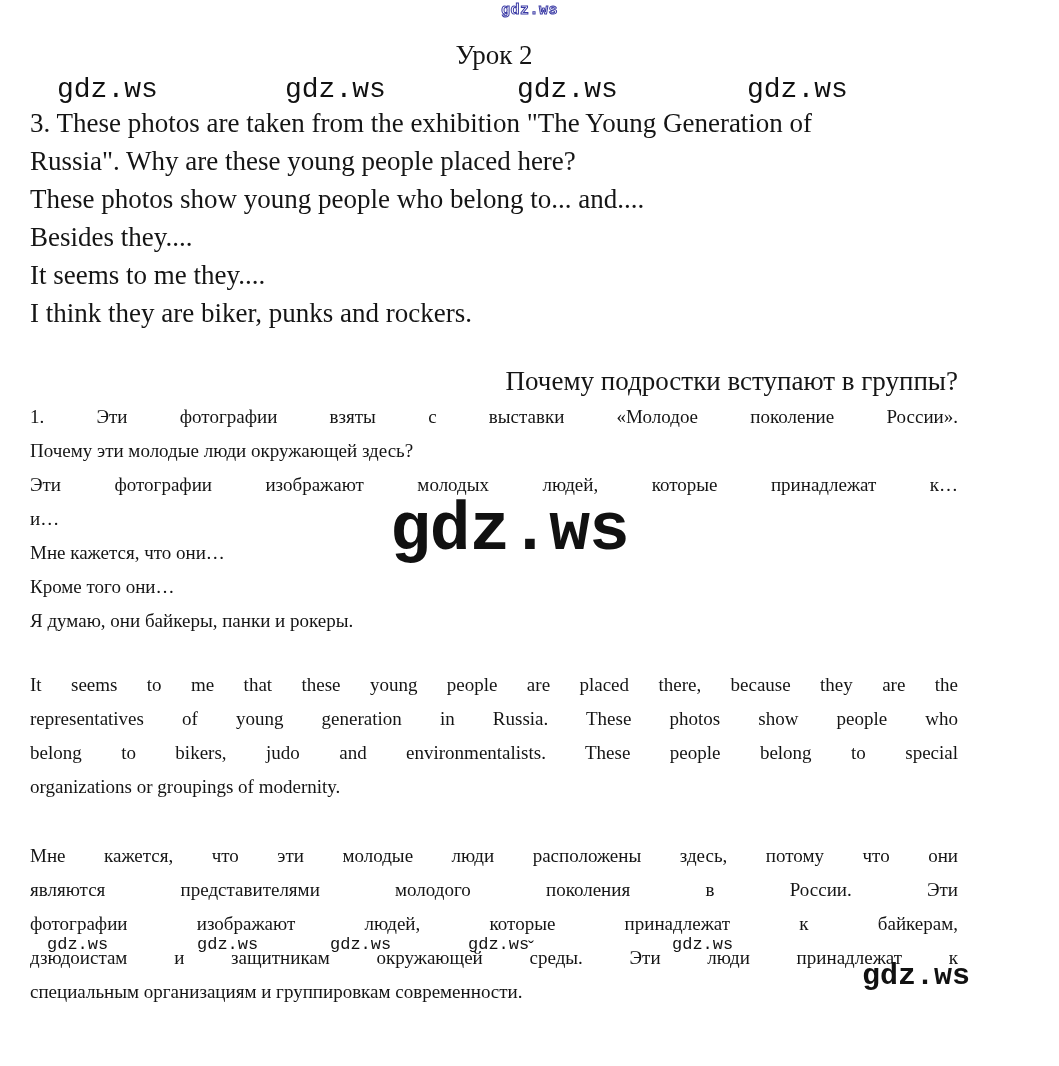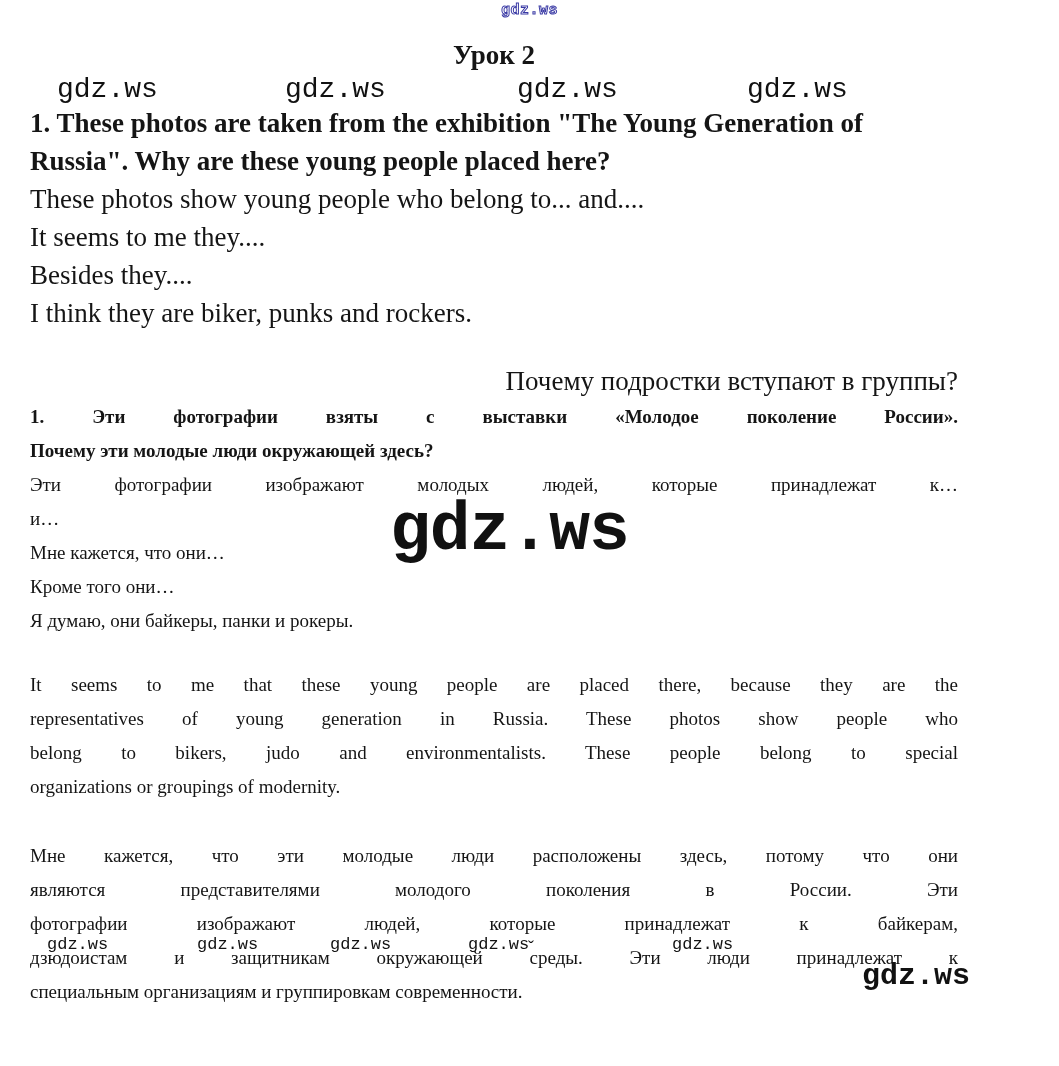--- a/index.html
+++ b/index.html
@@ -13,21 +13,21 @@
     color: #151515;
   }
   .content {
     position: absolute;
     left: 30px;
     top: 0;
     width: 928px;
   }
   .t38 { font-size: 27px; line-height: 38px; }
   .t34 { font-size: 19px; line-height: 34px; }
-  .bold { font-weight: bold; }
+  .bold { font-weight: normal; }
   .center { text-align: center; }
   .just { text-align: justify; text-align-last: justify; }
 
   .doc-title { margin-top: 36px; }
   .ru-subtitle { margin-top: 30px; text-align: right; }
   .para-answer-en { margin-top: 30px; }
   .para-answer-ru { margin-top: 35px; }
 
   
   .wm {
@@ -87,28 +87,28 @@
     <div class="t38 bold center doc-title">Урок 2</div>
 
     <div class="wm-row-top">
       <span class="wm wmr-0">gdz.ws</span>
       <span class="wm wmr-1">gdz.ws</span>
       <span class="wm wmr-2">gdz.ws</span>
       <span class="wm wmr-3">gdz.ws</span>
     </div>
 
     <div>
-      <div class="t38 bold">1. These photos are taken from the exhibition "The Young Generation of</div>
+      <div class="t38 bold">3. These photos are taken from the exhibition "The Young Generation of</div>
       <div class="t38 bold">Russia". Why are these young people placed here?</div>
     </div>
 
     <div>
       <div class="t38">These photos show young people who belong to... and....</div>
+      <div class="t38">Besides they....</div>
       <div class="t38">It seems to me they....</div>
-      <div class="t38">Besides they....</div>
       <div class="t38">I think they are biker, punks and rockers.</div>
     </div>
 
     <div class="t38 center ru-subtitle">Почему подростки вступают в группы?</div>
 
     <div>
       <div class="t34 bold just">1. Эти фотографии взяты с выставки «Молодое поколение России».</div>
       <div class="t34 bold">Почему эти молодые люди окружающей здесь?</div>
     </div>
 

